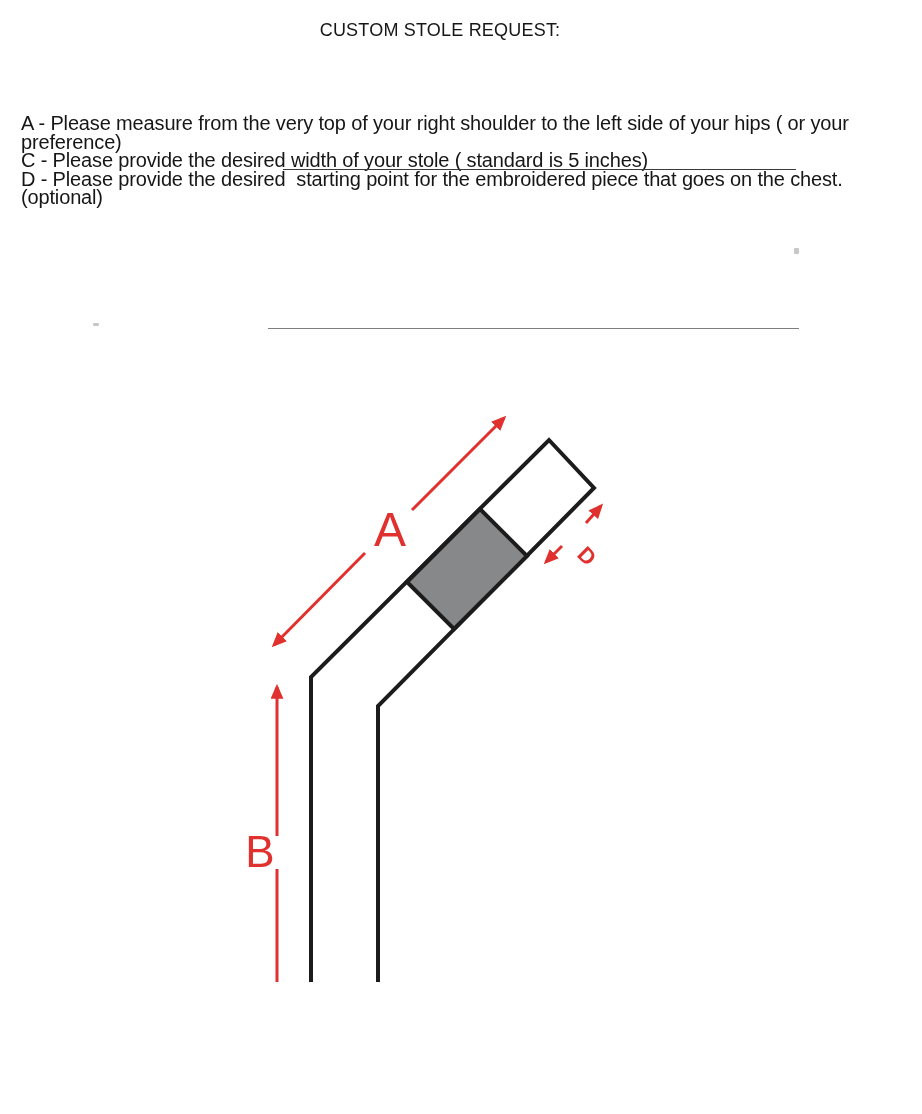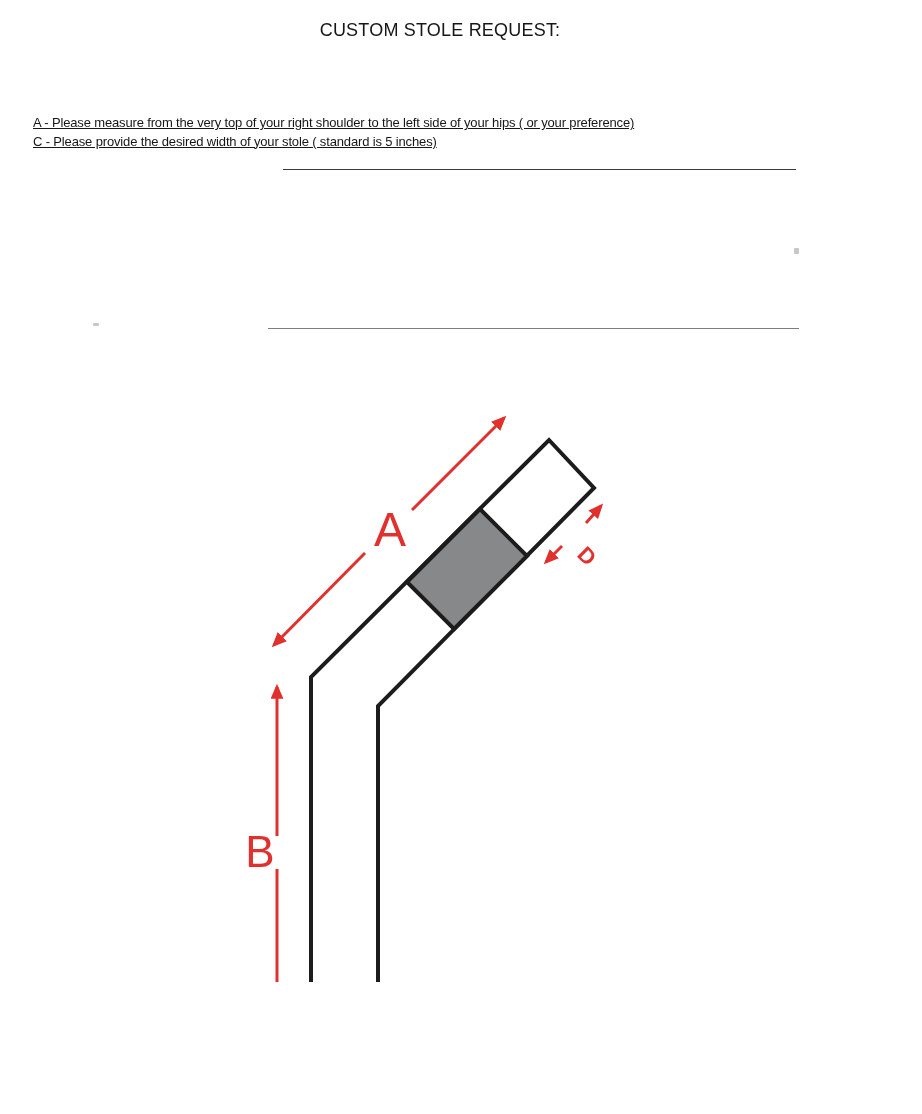--- a/index.html
+++ b/index.html
@@ -24,28 +24,27 @@
     width: 880px;
     text-align: center;
     font-size: 18px;
     line-height: 22px;
     letter-spacing: 0.2px;
     color: #161616;
     white-space: pre;
   }
   .instructions {
     position: absolute;
-    left: 33px;
+    left: 21px;
     top: 114px;
     width: 880px;
-    font-size: 13px;
+    font-size: 20px;
     line-height: 18.5px;
     letter-spacing: -0.15px;
     color: #161616;
-    text-decoration: underline;
   }
   .instruction-line {
     white-space: pre-wrap;
   }
   .answer-blank-c {
     position: absolute;
     left: 283px;
     top: 169px;
     width: 513px;
     height: 2px;
@@ -104,20 +103,21 @@
 </head>
 <body>
 
 <div class="page">
 
   <div class="page-title">CUSTOM STOLE REQUEST:</div>
 
   <div class="instructions">
     <div class="instruction-line">A - Please measure from the very top of your right shoulder to the left side of your hips ( or your preference)</div>
     <div class="instruction-line">C - Please provide the desired width of your stole ( standard is 5 inches)</div>
+    <div class="instruction-line">D - Please provide the desired  starting point for the embroidered piece that goes on the chest. (optional)</div>
   </div>
 
   <div class="answer-blank-c"></div>
   <div class="answer-blank-d"></div>
 
   <div class="speck speck-right"></div>
   <div class="speck speck-left"></div>
 
   <svg class="diagram-svg" width="922" height="1114" viewBox="0 0 922 1114" xmlns="http://www.w3.org/2000/svg">
     <defs>

